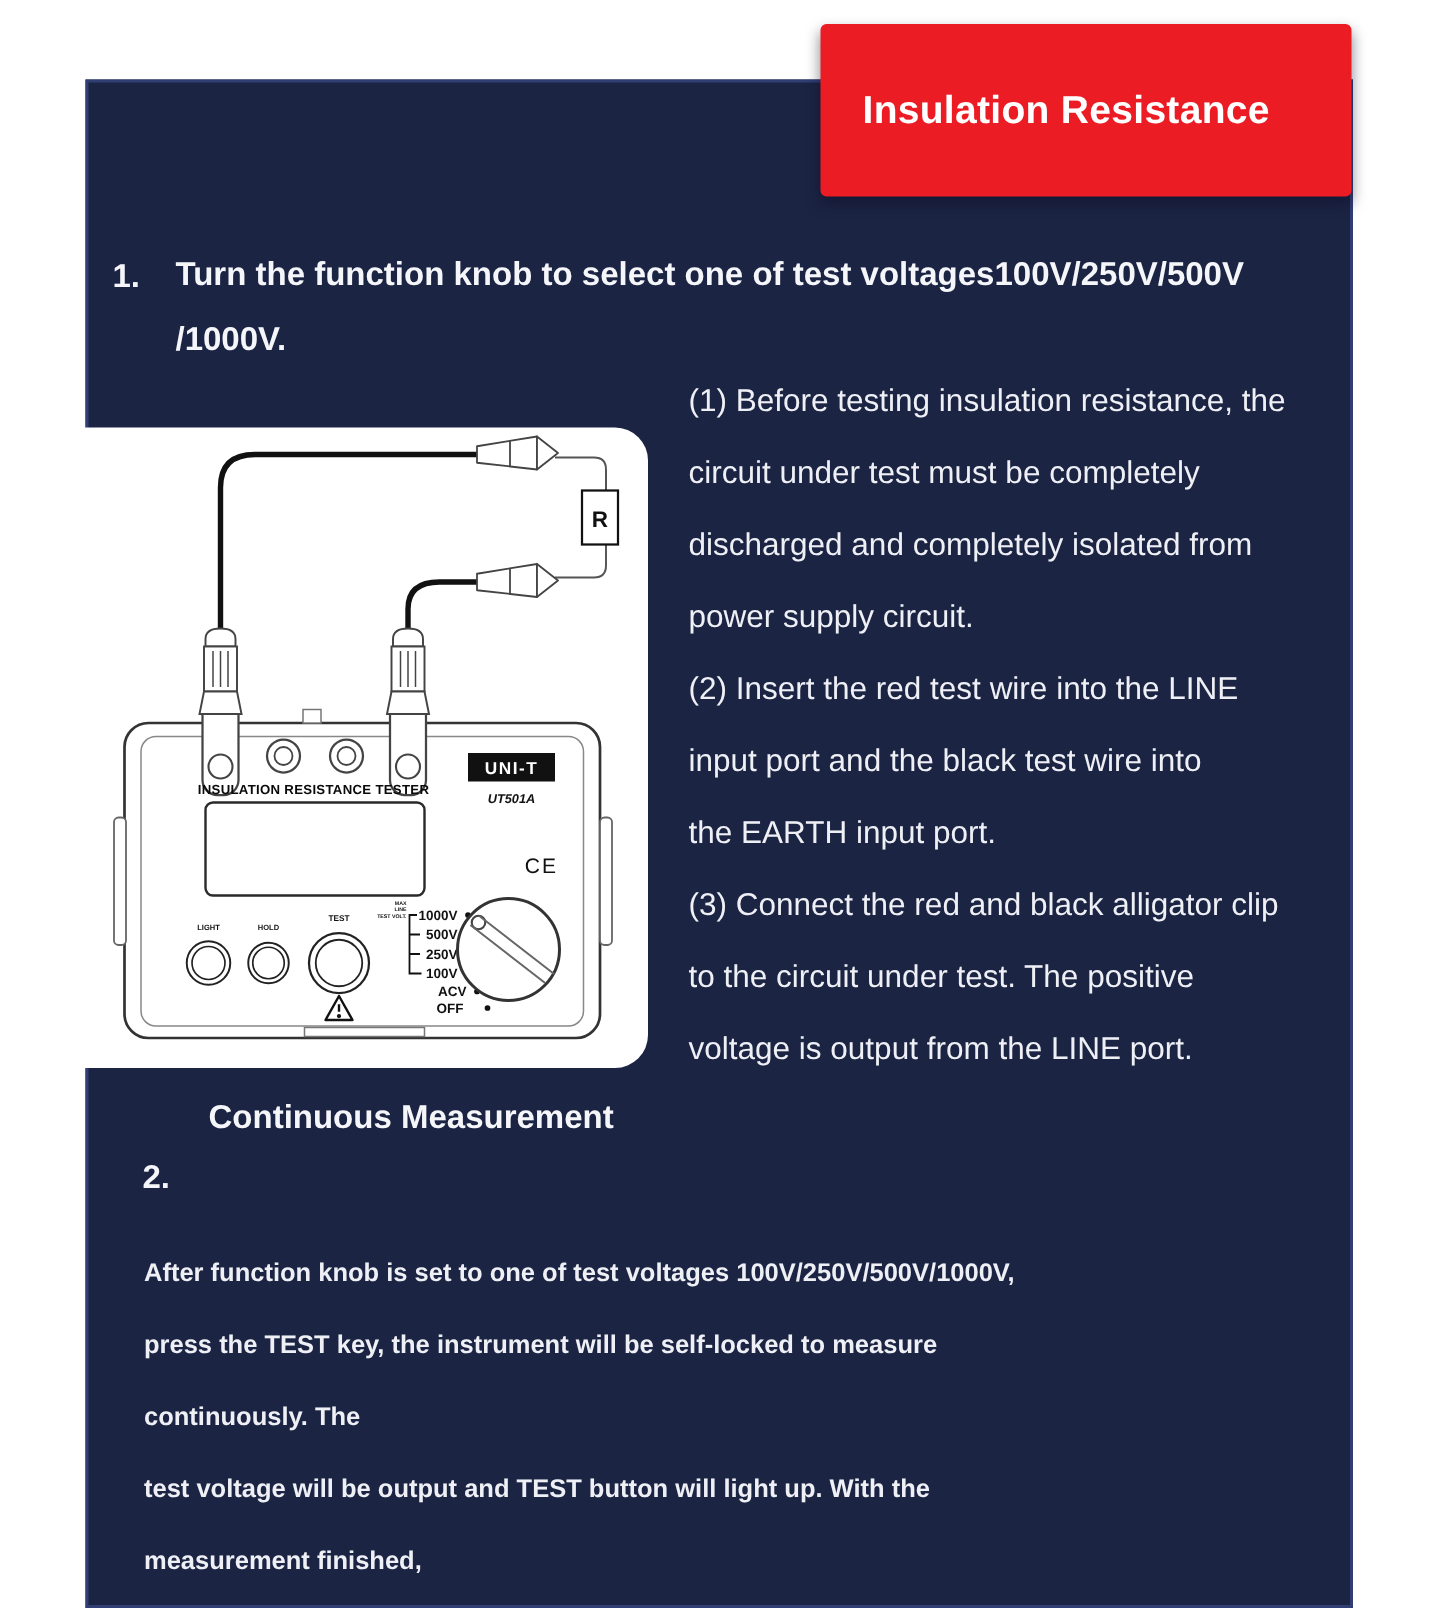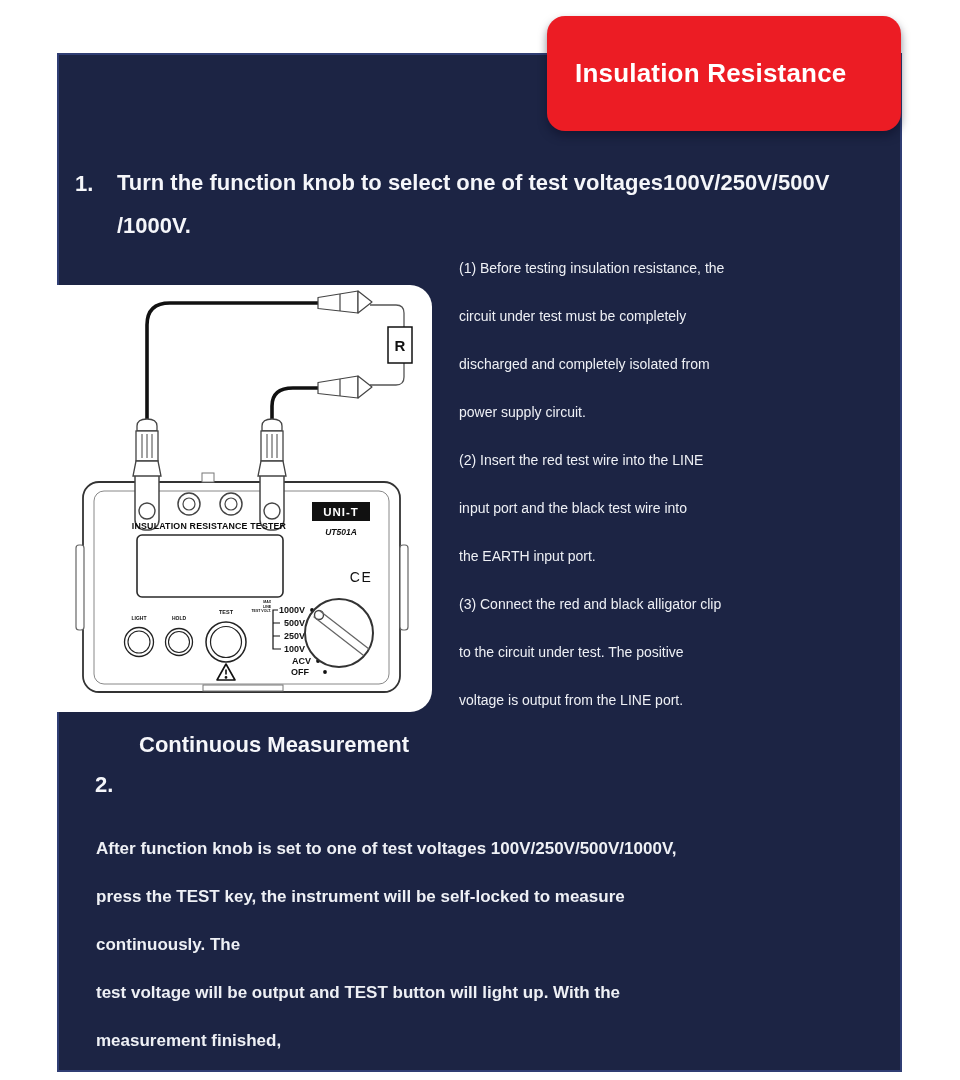--- a/index.html
+++ b/index.html
@@ -12,41 +12,41 @@
   
   .content-panel{
     left:57px;top:53px;width:845px;height:1019px;
     background:#1c2444;
     border:2px solid #303e74;
     box-sizing:border-box;
   }
   
   .title-banner{
     left:547px;top:16px;width:354px;height:115px;
-    background:#ec1c24;border-radius:18px;
+    background:#ec1c24;border-radius:4px;
     box-shadow:0 5px 9px rgba(12,14,38,.5);
     display:flex;flex-direction:column;justify-content:center;
     padding-left:28px;box-sizing:border-box;z-index:5;
   }
   .title-banner .line{
     color:#ffffff;font-size:26px;font-weight:700;line-height:47px;
     letter-spacing:.2px;white-space:nowrap;
   }
   .step-num,.step-line{
     color:#f5f6fa;font-size:22px;font-weight:700;line-height:26px;white-space:nowrap;
   }
   .s1-num{left:75px;top:171px;}
   .s1-l1{left:117px;top:170px;}
   .s1-l2{left:117px;top:213px;}
   .s2-num{left:95px;top:772px;}
   .s2-title{left:139px;top:732px;}
   .lines{white-space:pre-line;}
   .notes-block{
     left:459px;top:244px;width:446px;
-    color:#eef0f5;font-size:14px;font-weight:400;line-height:48px;
+    color:#eef0f5;font-size:21px;font-weight:400;line-height:48px;
   }
   .para2-block{
     left:96px;top:825px;width:800px;
     color:#eef0f5;font-size:17px;font-weight:600;line-height:48px;
   }
   .diagram-panel{
     left:0;top:285px;width:432px;height:427px;
     background:#ffffff;border-radius:0 22px 22px 0;z-index:3;
   }
   svg text{font-family:"Liberation Sans", sans-serif;}

